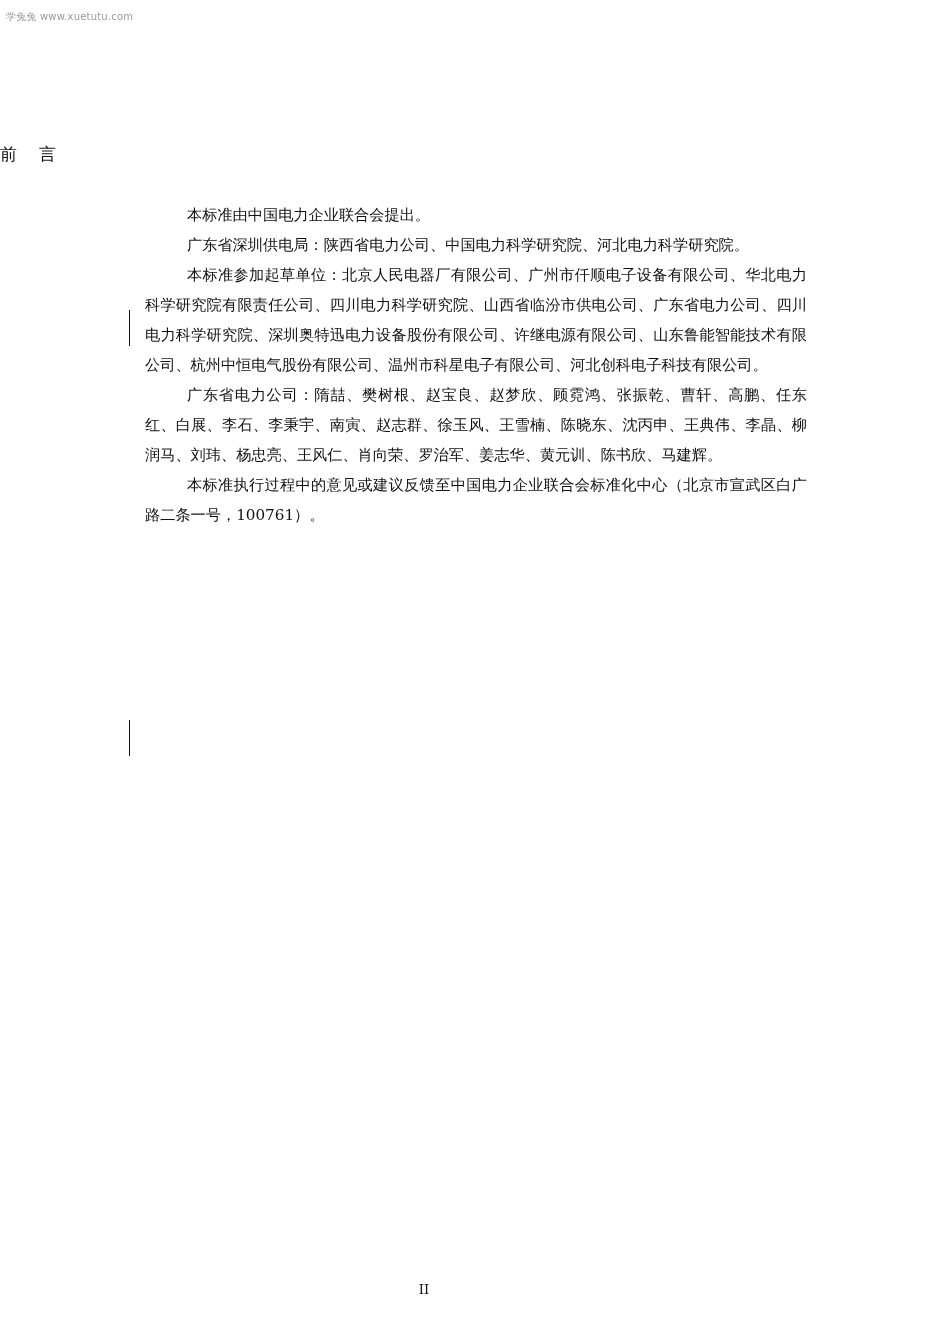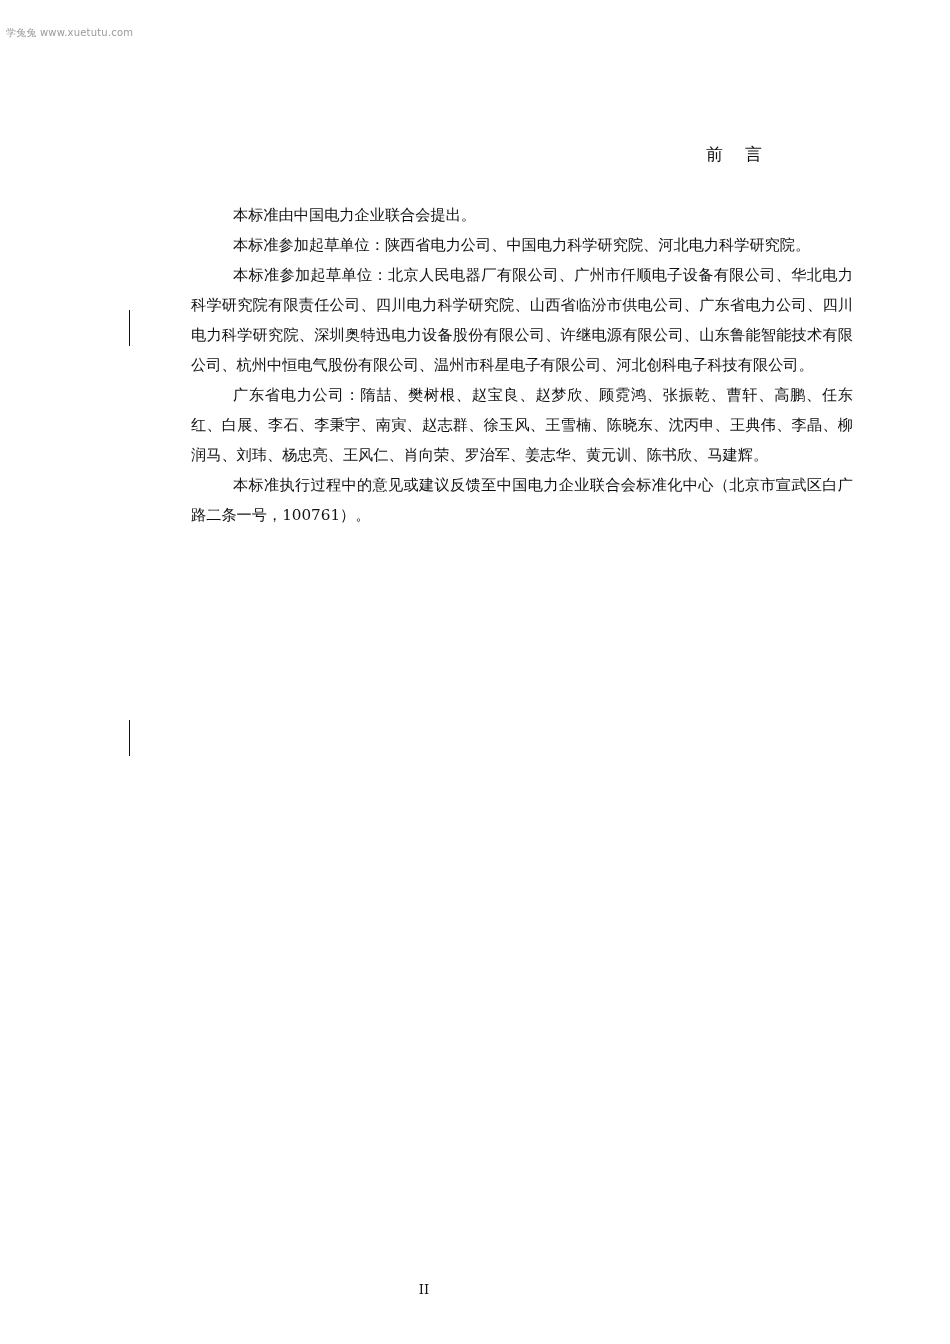--- a/index.html
+++ b/index.html
@@ -1,41 +1,41 @@
 <!DOCTYPE html>
 <html><head>
   <meta charset="utf-8">
   <style>
     html, body { margin: 0; padding: 0; background: #ffffff; }
     body { width: 950px; height: 1344px; position: relative; overflow: hidden;
       font-family: "DejaVu Serif", "Liberation Serif", serif; color: #111; }
     .watermark { position: absolute; left: 6px; top: 10px; font-size: 10px; color: #9a9a9a;
-      font-family: "DejaVu Sans", sans-serif; letter-spacing: 0.2px; margin-top: 16px; }
-    .title { position: absolute; left: 0; width: 764px; top: 143px; text-align: right;
+      font-family: "DejaVu Sans", sans-serif; letter-spacing: 0.2px; }
+    .title { position: absolute; left: 0; width: 764px; top: 143px; text-align: left;
       font-size: 17px; font-family: "DejaVu Sans", sans-serif; letter-spacing: 2px; }
     .title span + span { margin-left: 20px; }
     .content { position: absolute; left: 145px; top: 200px; width: 662px; font-size: 15.2px;
-      line-height: 30px; text-align: justify; margin-left: 46px; }
+      line-height: 30px; text-align: justify; }
     .para { margin: 0; text-indent: 42px; word-break: break-all; }
     .rev-bar { position: absolute; width: 1px; background: #111; left: 129px; }
     .page-num { position: absolute; left: 0; width: 848px; top: 1282px; text-align: center;
       font-size: 13px; }
   </style>
 </head>
 <body>
 
 <div class="watermark">学兔兔 www.xuetutu.com</div>
 
 <div class="title">
   <span>前</span><span>言</span>
 </div>
 
 <div class="content">
   <p class="para">本标准由中国电力企业联合会提出。</p>
-  <p class="para">本标准参加起草单位：陕西省电力公司、中国电力科学研究院、河北电力科学研究院。</p>
+  <p class="para">广东省深圳供电局：陕西省电力公司、中国电力科学研究院、河北电力科学研究院。</p>
   <p class="para">本标准参加起草单位：北京人民电器厂有限公司、广州市仟顺电子设备有限公司、华北电力科学研究院有限责任公司、四川电力科学研究院、山西省临汾市供电公司、广东省电力公司、四川电力科学研究院、深圳奥特迅电力设备股份有限公司、许继电源有限公司、山东鲁能智能技术有限公司、杭州中恒电气股份有限公司、温州市科星电子有限公司、河北创科电子科技有限公司。</p>
   <p class="para">广东省电力公司：隋喆、樊树根、赵宝良、赵梦欣、顾霓鸿、张振乾、曹轩、高鹏、任东红、白展、李石、李秉宇、南寅、赵志群、徐玉风、王雪楠、陈晓东、沈丙申、王典伟、李晶、柳润马、刘玮、杨忠亮、王风仁、肖向荣、罗治军、姜志华、黄元训、陈书欣、马建辉。</p>
   <p class="para">本标准执行过程中的意见或建议反馈至中国电力企业联合会标准化中心（北京市宣武区白广路二条一号，100761）。</p>
 </div>
 
 <div class="rev-bar" style="top:310px;height:36px;"></div>
 <div class="rev-bar" style="top:720px;height:36px;"></div>
 
 <div class="page-num">II</div>
 

